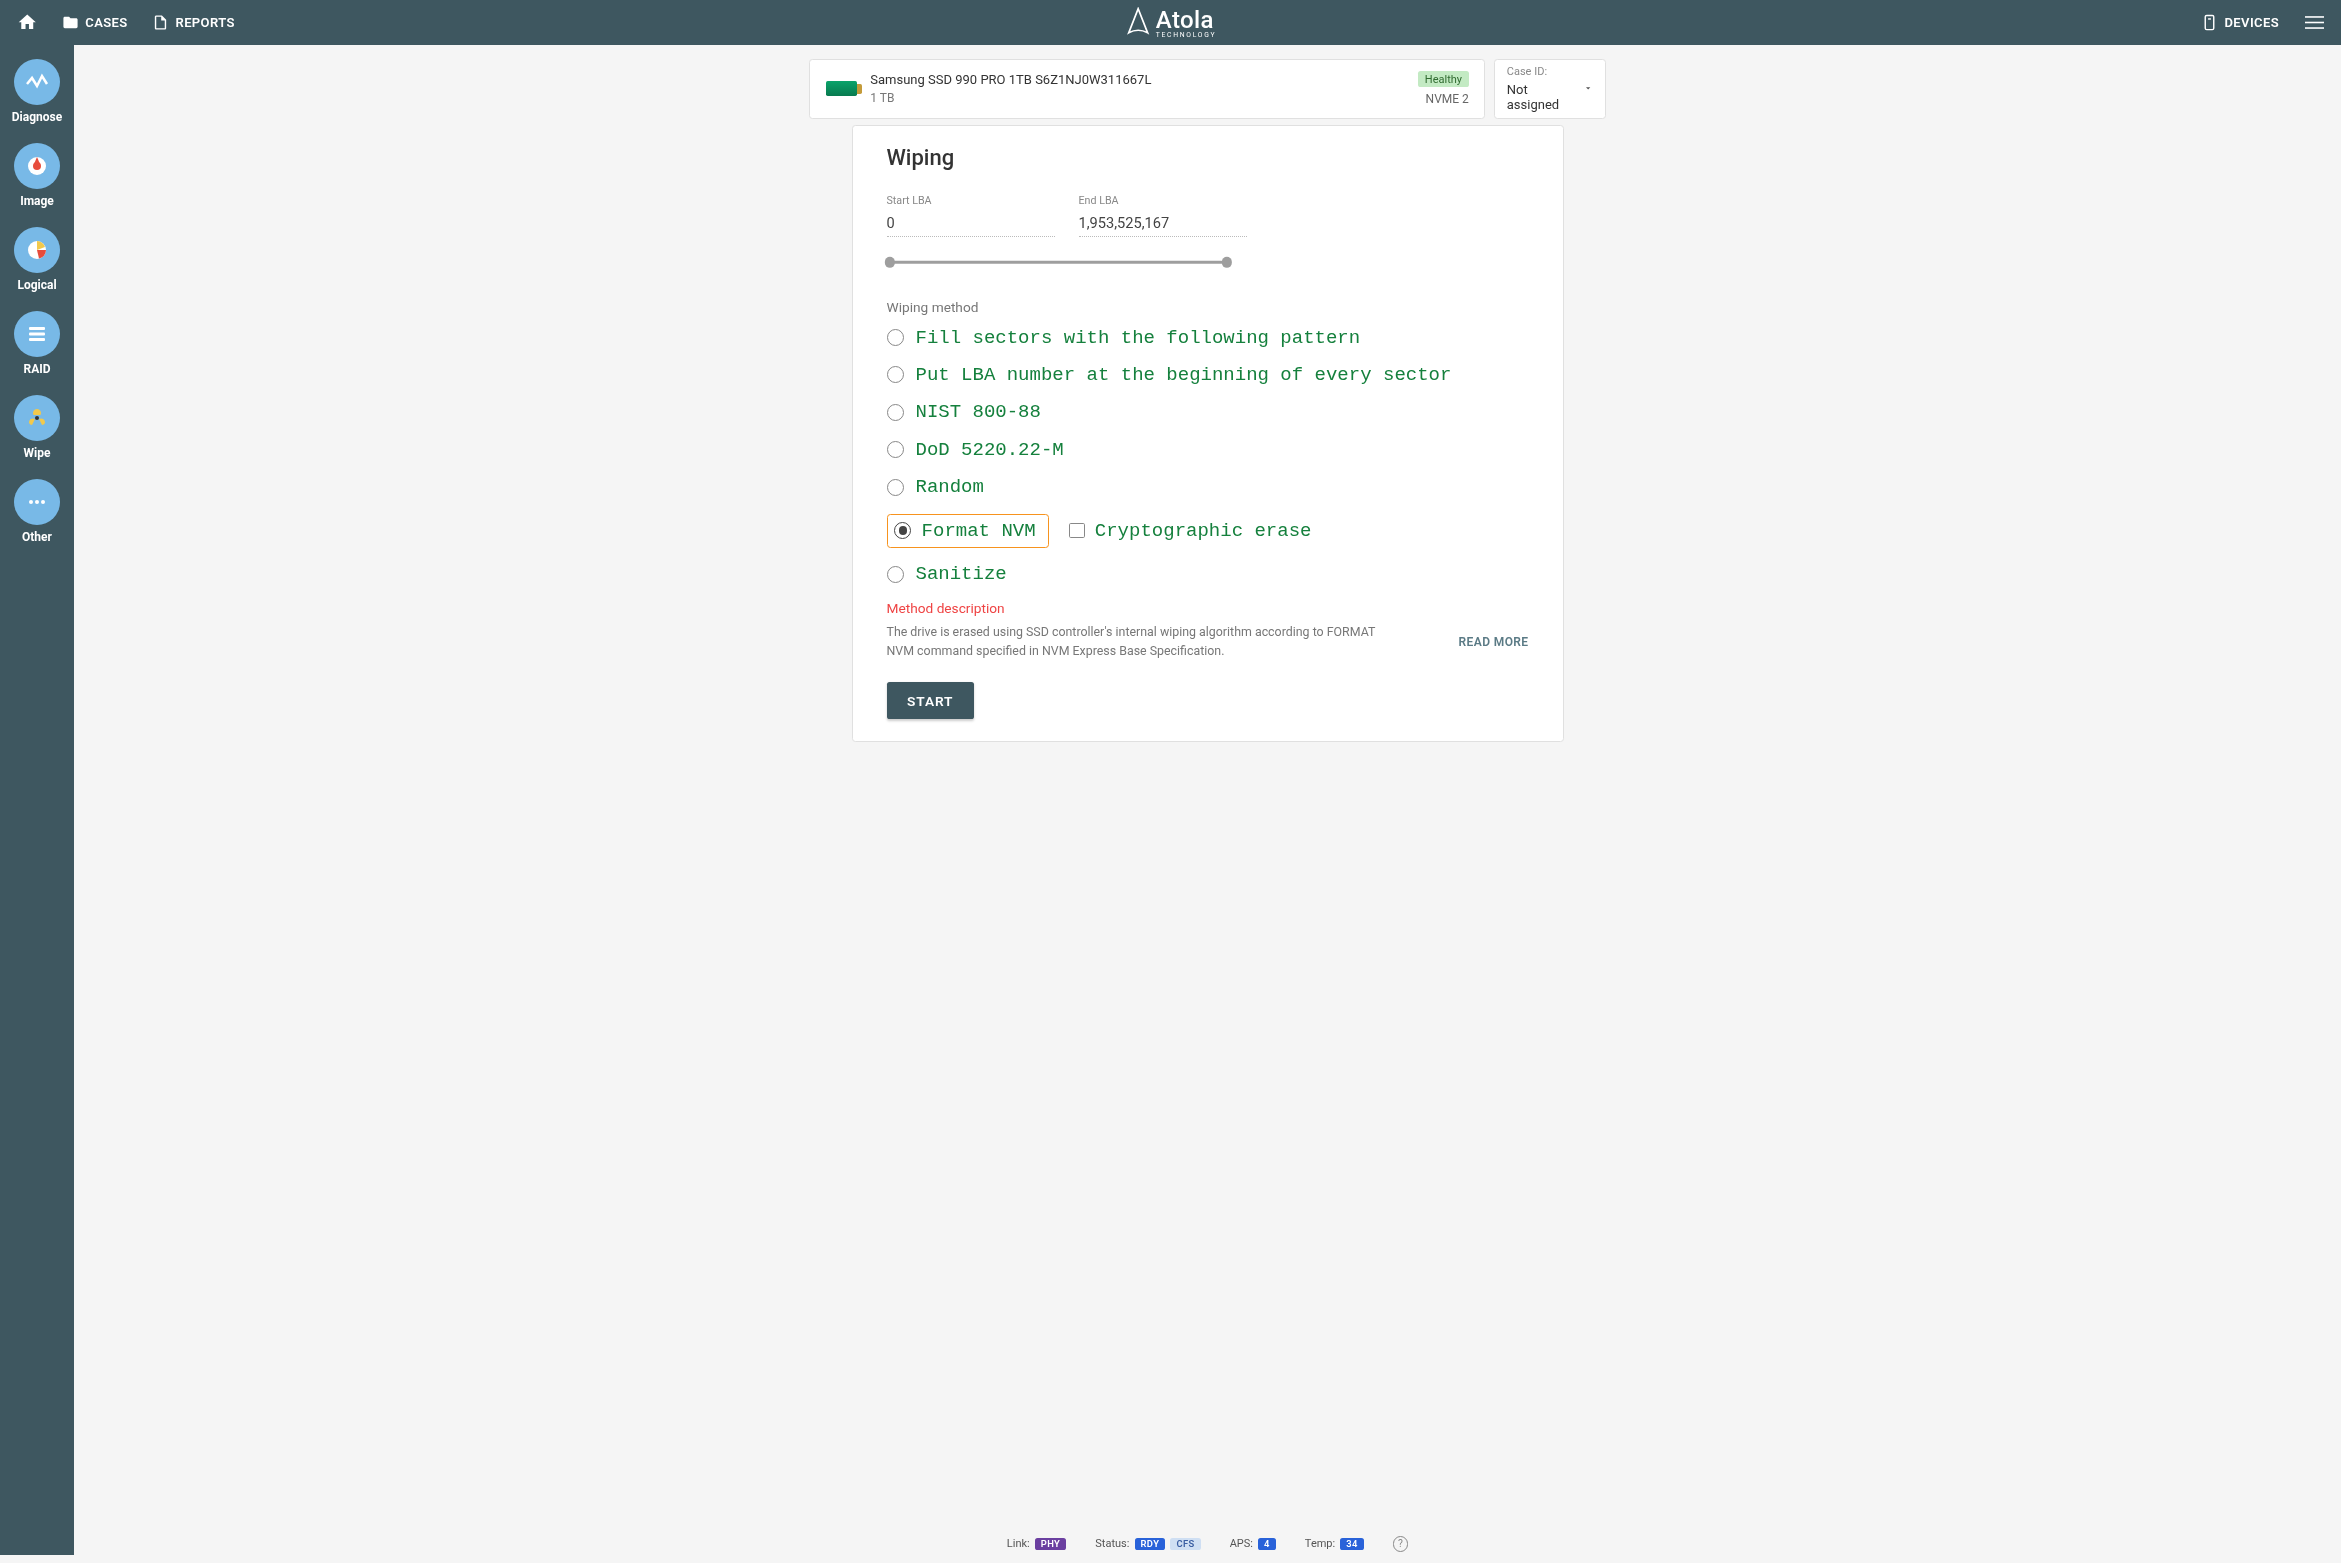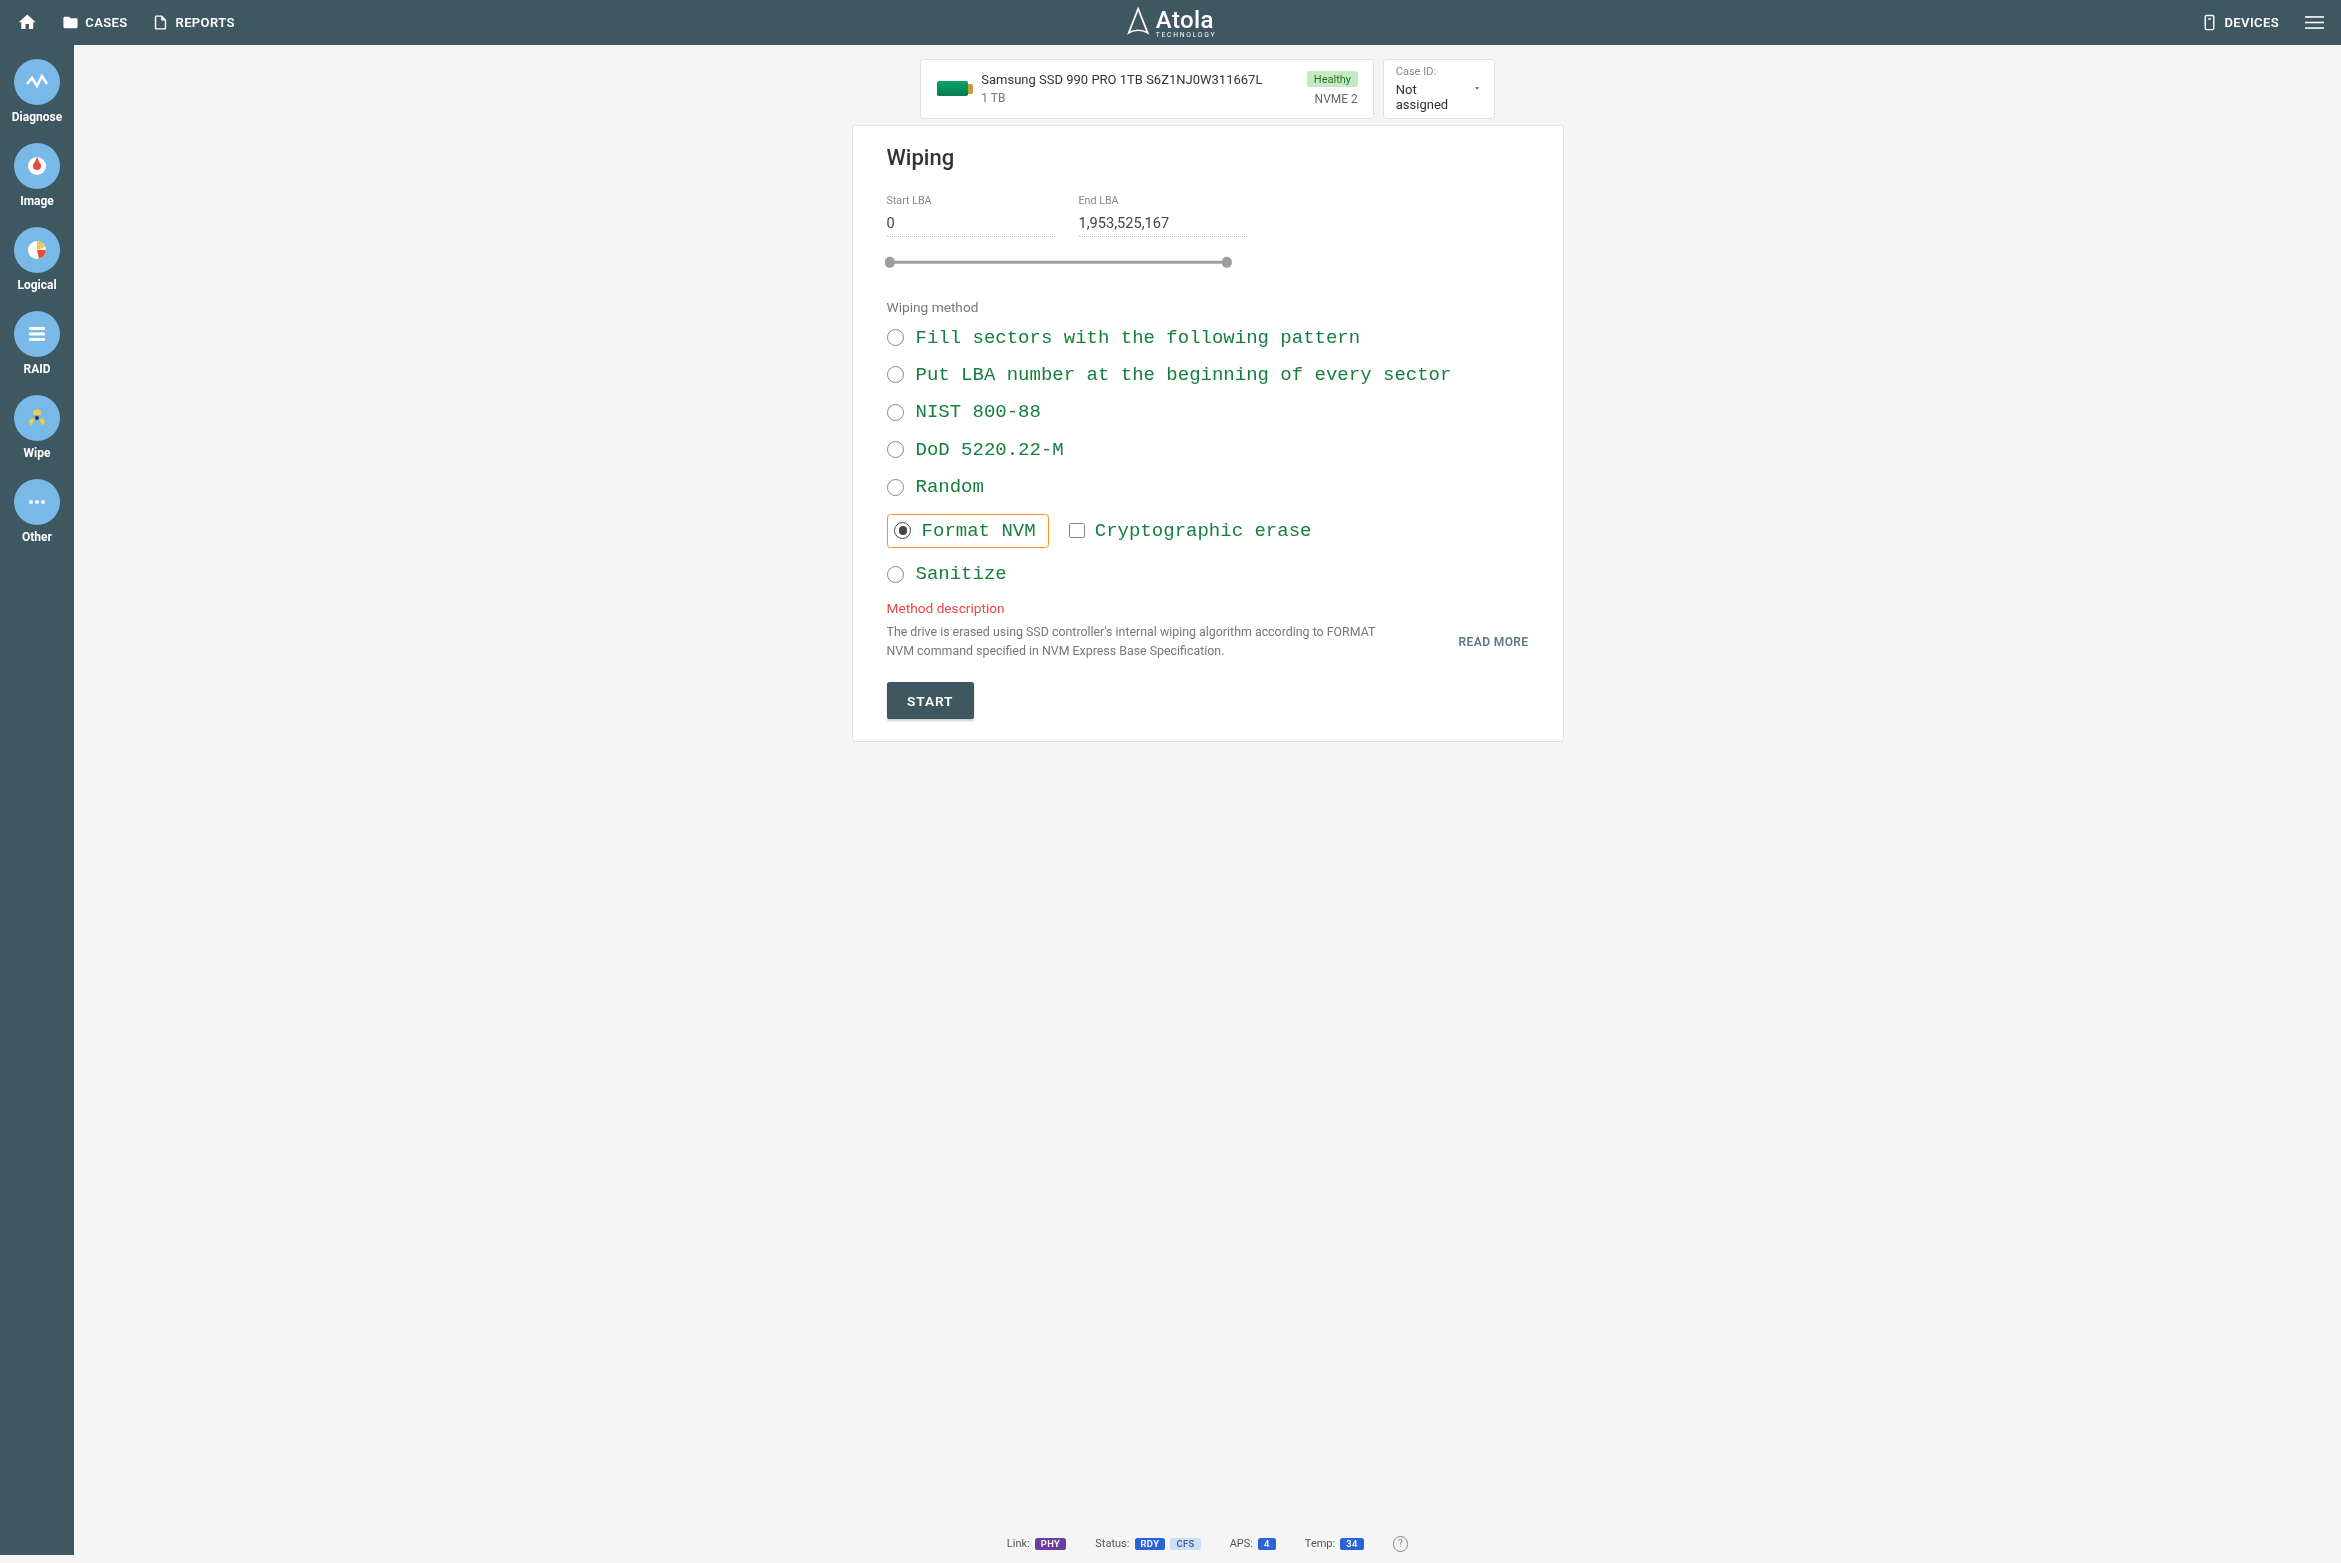--- a/index.html
+++ b/index.html
@@ -36,21 +36,21 @@
   }
   .side-item { display:flex; flex-direction:column; align-items:center; color:#fff; font-size:12px; gap:5.1px; margin-bottom:19px; cursor:pointer;font-weight:bold;}
   .side-item .circle { width:46px;height:46px;border-radius:50%;background:#78b9e7;display:flex;align-items:center;justify-content:center;}
   .side-item .circle svg { width:24px;height:24px; }
   .side-item span { font-size:12px; }
 
   
   .content-wrap { flex:1; overflow-y:auto; position:relative; padding: 13.7px 0 34px 0; display:flex; flex-direction:column; align-items:center; }
   .cards-row { display:flex; gap:8.6px; margin-bottom:6.8px; }
   .card { background:#fff; border:0.9px solid #e0e0e0; border-radius:3.4px; }
-  .device-card { width:454px; height:60px; display:flex; align-items:center; padding:0 15.4px; gap:13.7px; }
+  .device-card { width:676px; height:60px; display:flex; align-items:center; padding:0 15.4px; gap:13.7px; }
   .ssd-icon { width:31px; height:15.4px; background:linear-gradient(#0aa36a,#087a4f); border-radius:1.7px; position:relative; }
   .ssd-icon::after { content:""; position:absolute; right:-5.1px; top:2.6px; width:5.1px;height:10.3px;background:#c49b3a;border-radius:0 1.7px 1.7px 0;}
   .device-info { display:flex; flex-direction:column; }
   .device-name { font-size:13px; color:#333; }
   .device-sub { font-size:12px; color:#777; margin-top:3.4px; }
   .device-right { margin-left:auto; display:flex; flex-direction:column; align-items:flex-end; gap:5.1px; }
   .health-badge { background:#c3eac3; color:#316b31; font-size:11px; padding:1.7px 6.8px; border-radius:2.6px; }
   .port { color:#666; font-size:12px; }
   .case-card { width:112px; height:60px; display:flex; align-items:center; padding:0 12px; justify-content:space-between; }
   .case-info { display:flex; flex-direction:column; gap:3.4px; }

